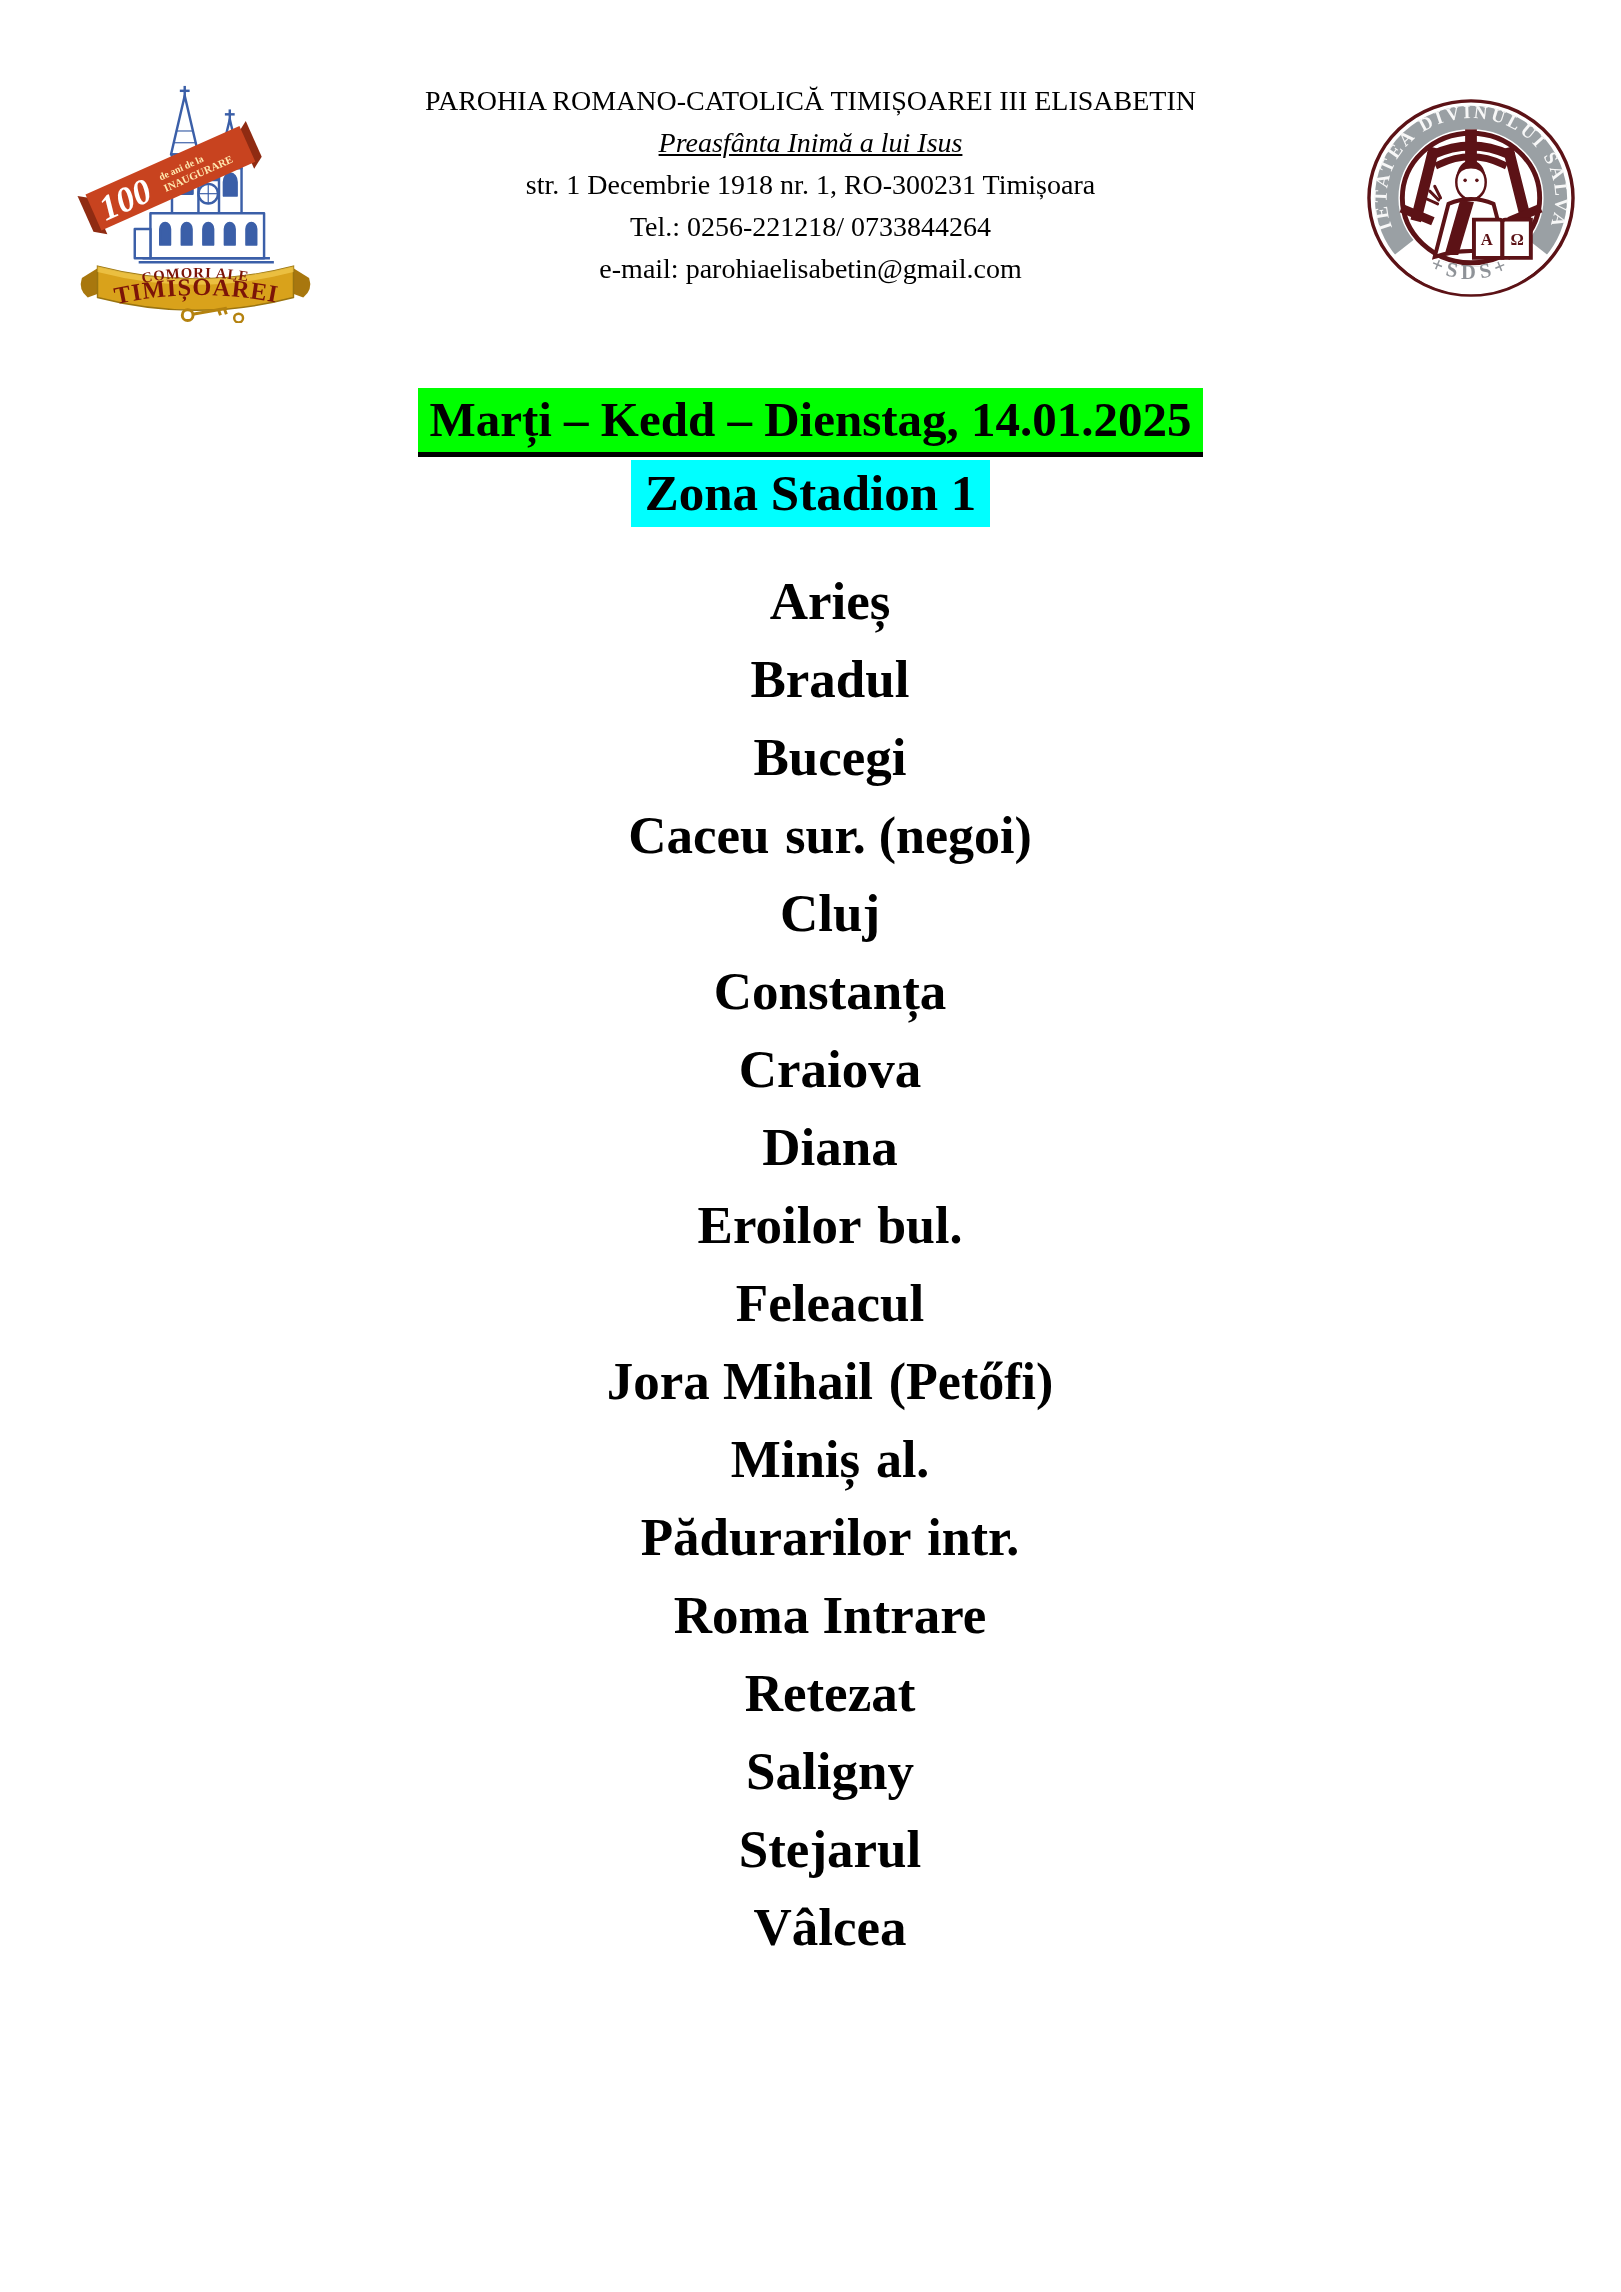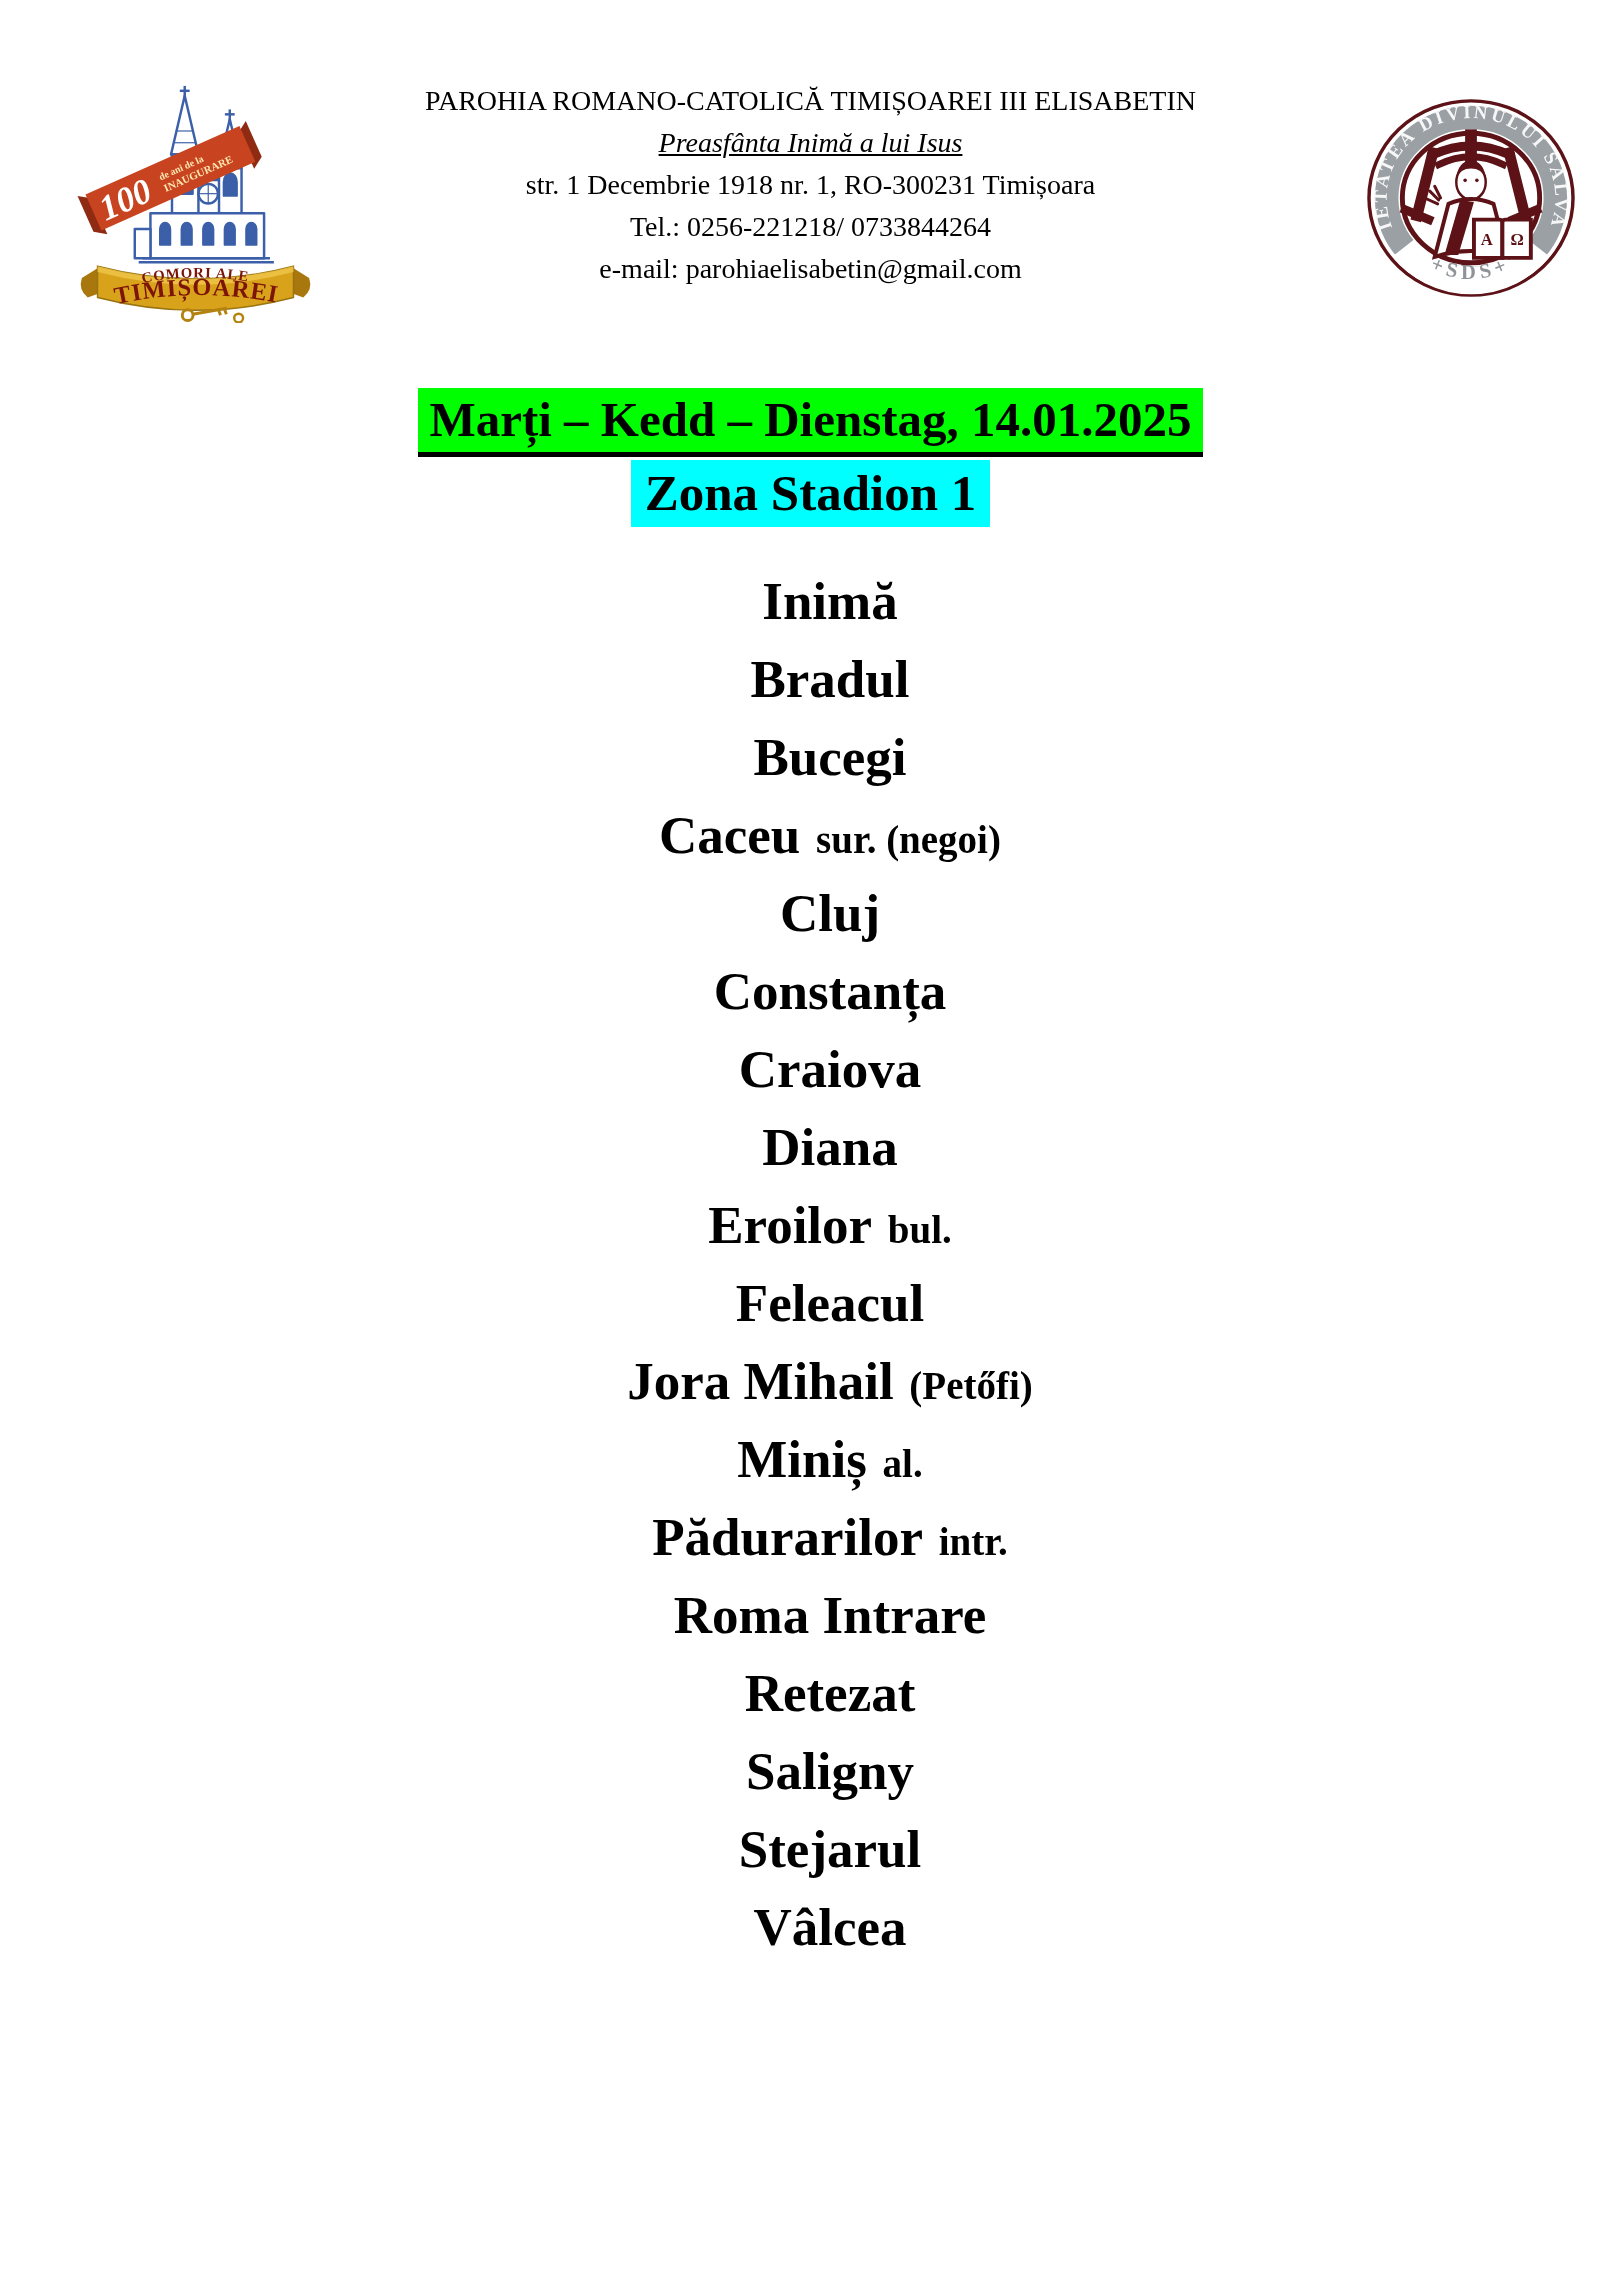--- a/index.html
+++ b/index.html
@@ -19,21 +19,21 @@
     display:inline-block;background:#00ff00;padding:0 11.8px;
     font-size:49px;font-weight:bold;line-height:64px;
     border-bottom:5.9px solid #000;
   }
   .hl-sub{
     display:inline-block;background:#00ffff;padding:0 13.7px;
     font-size:51px;font-weight:bold;line-height:67px;margin-top:2.9px;
   }
   .street-list{margin-top:35px;padding-left:39px;}
   .street-item{height:78px;line-height:78px;font-size:53px;font-weight:bold;white-space:nowrap;}
-  .street-suffix{font-size:39px;margin-left:15.7px;}
+  .street-suffix{font-size:52px;margin-left:15.7px;}
   svg text{font-family:"Liberation Serif","DejaVu Serif",serif;}
 </style>
 </head>
 <body>
 
 <div class="page">
 
   <div class="logo-left">
     <svg viewBox="0 0 248 246" width="243" height="241">
 
@@ -163,21 +163,21 @@
       <span class="hl-title">
         <span>Marți – Kedd – Dienstag, 14.01.2025</span>
       </span>
     </div>
     <div>
       <span class="hl-sub">Zona Stadion 1</span>
     </div>
 
     <div class="street-list">
         <div class="street-item">
-    <span>Inimă</span>
+    <span>Arieș</span>
   </div>
         <div class="street-item">
     <span>Bradul</span>
   </div>
         <div class="street-item">
     <span>Bucegi</span>
   </div>
         <div class="street-item">
     <span>Caceu</span><span class="street-suffix">sur. (negoi)</span>
   </div>

